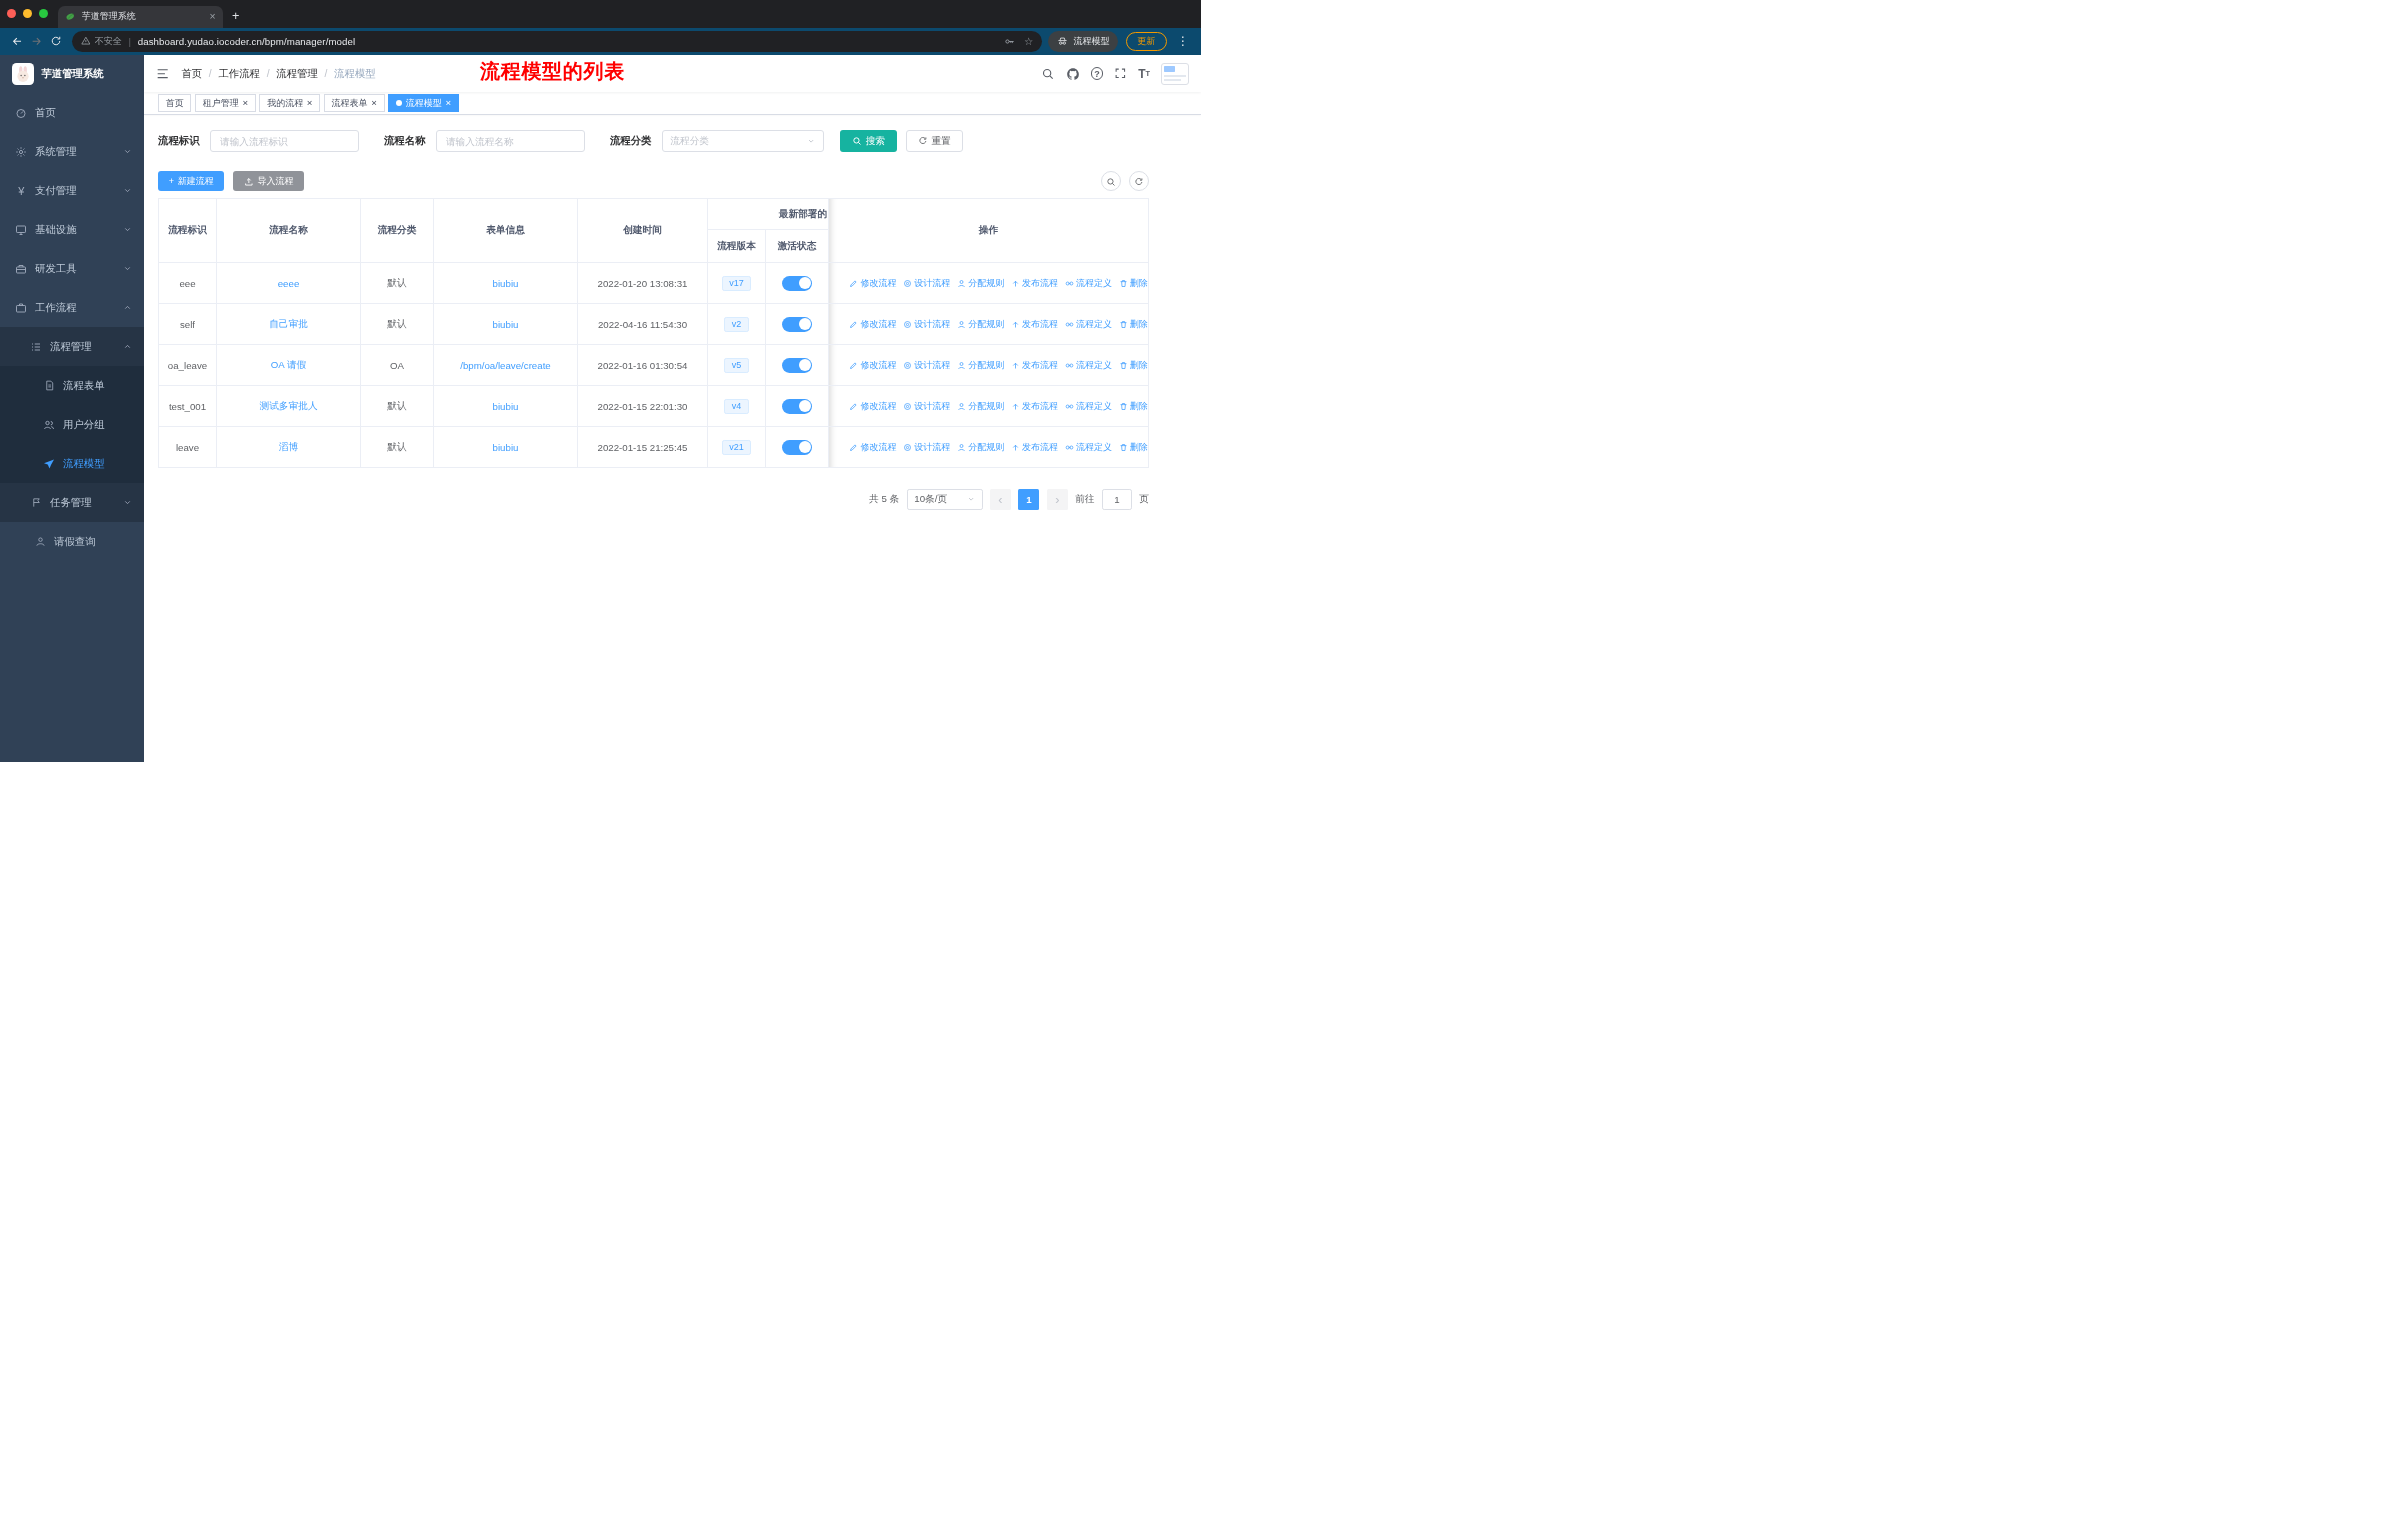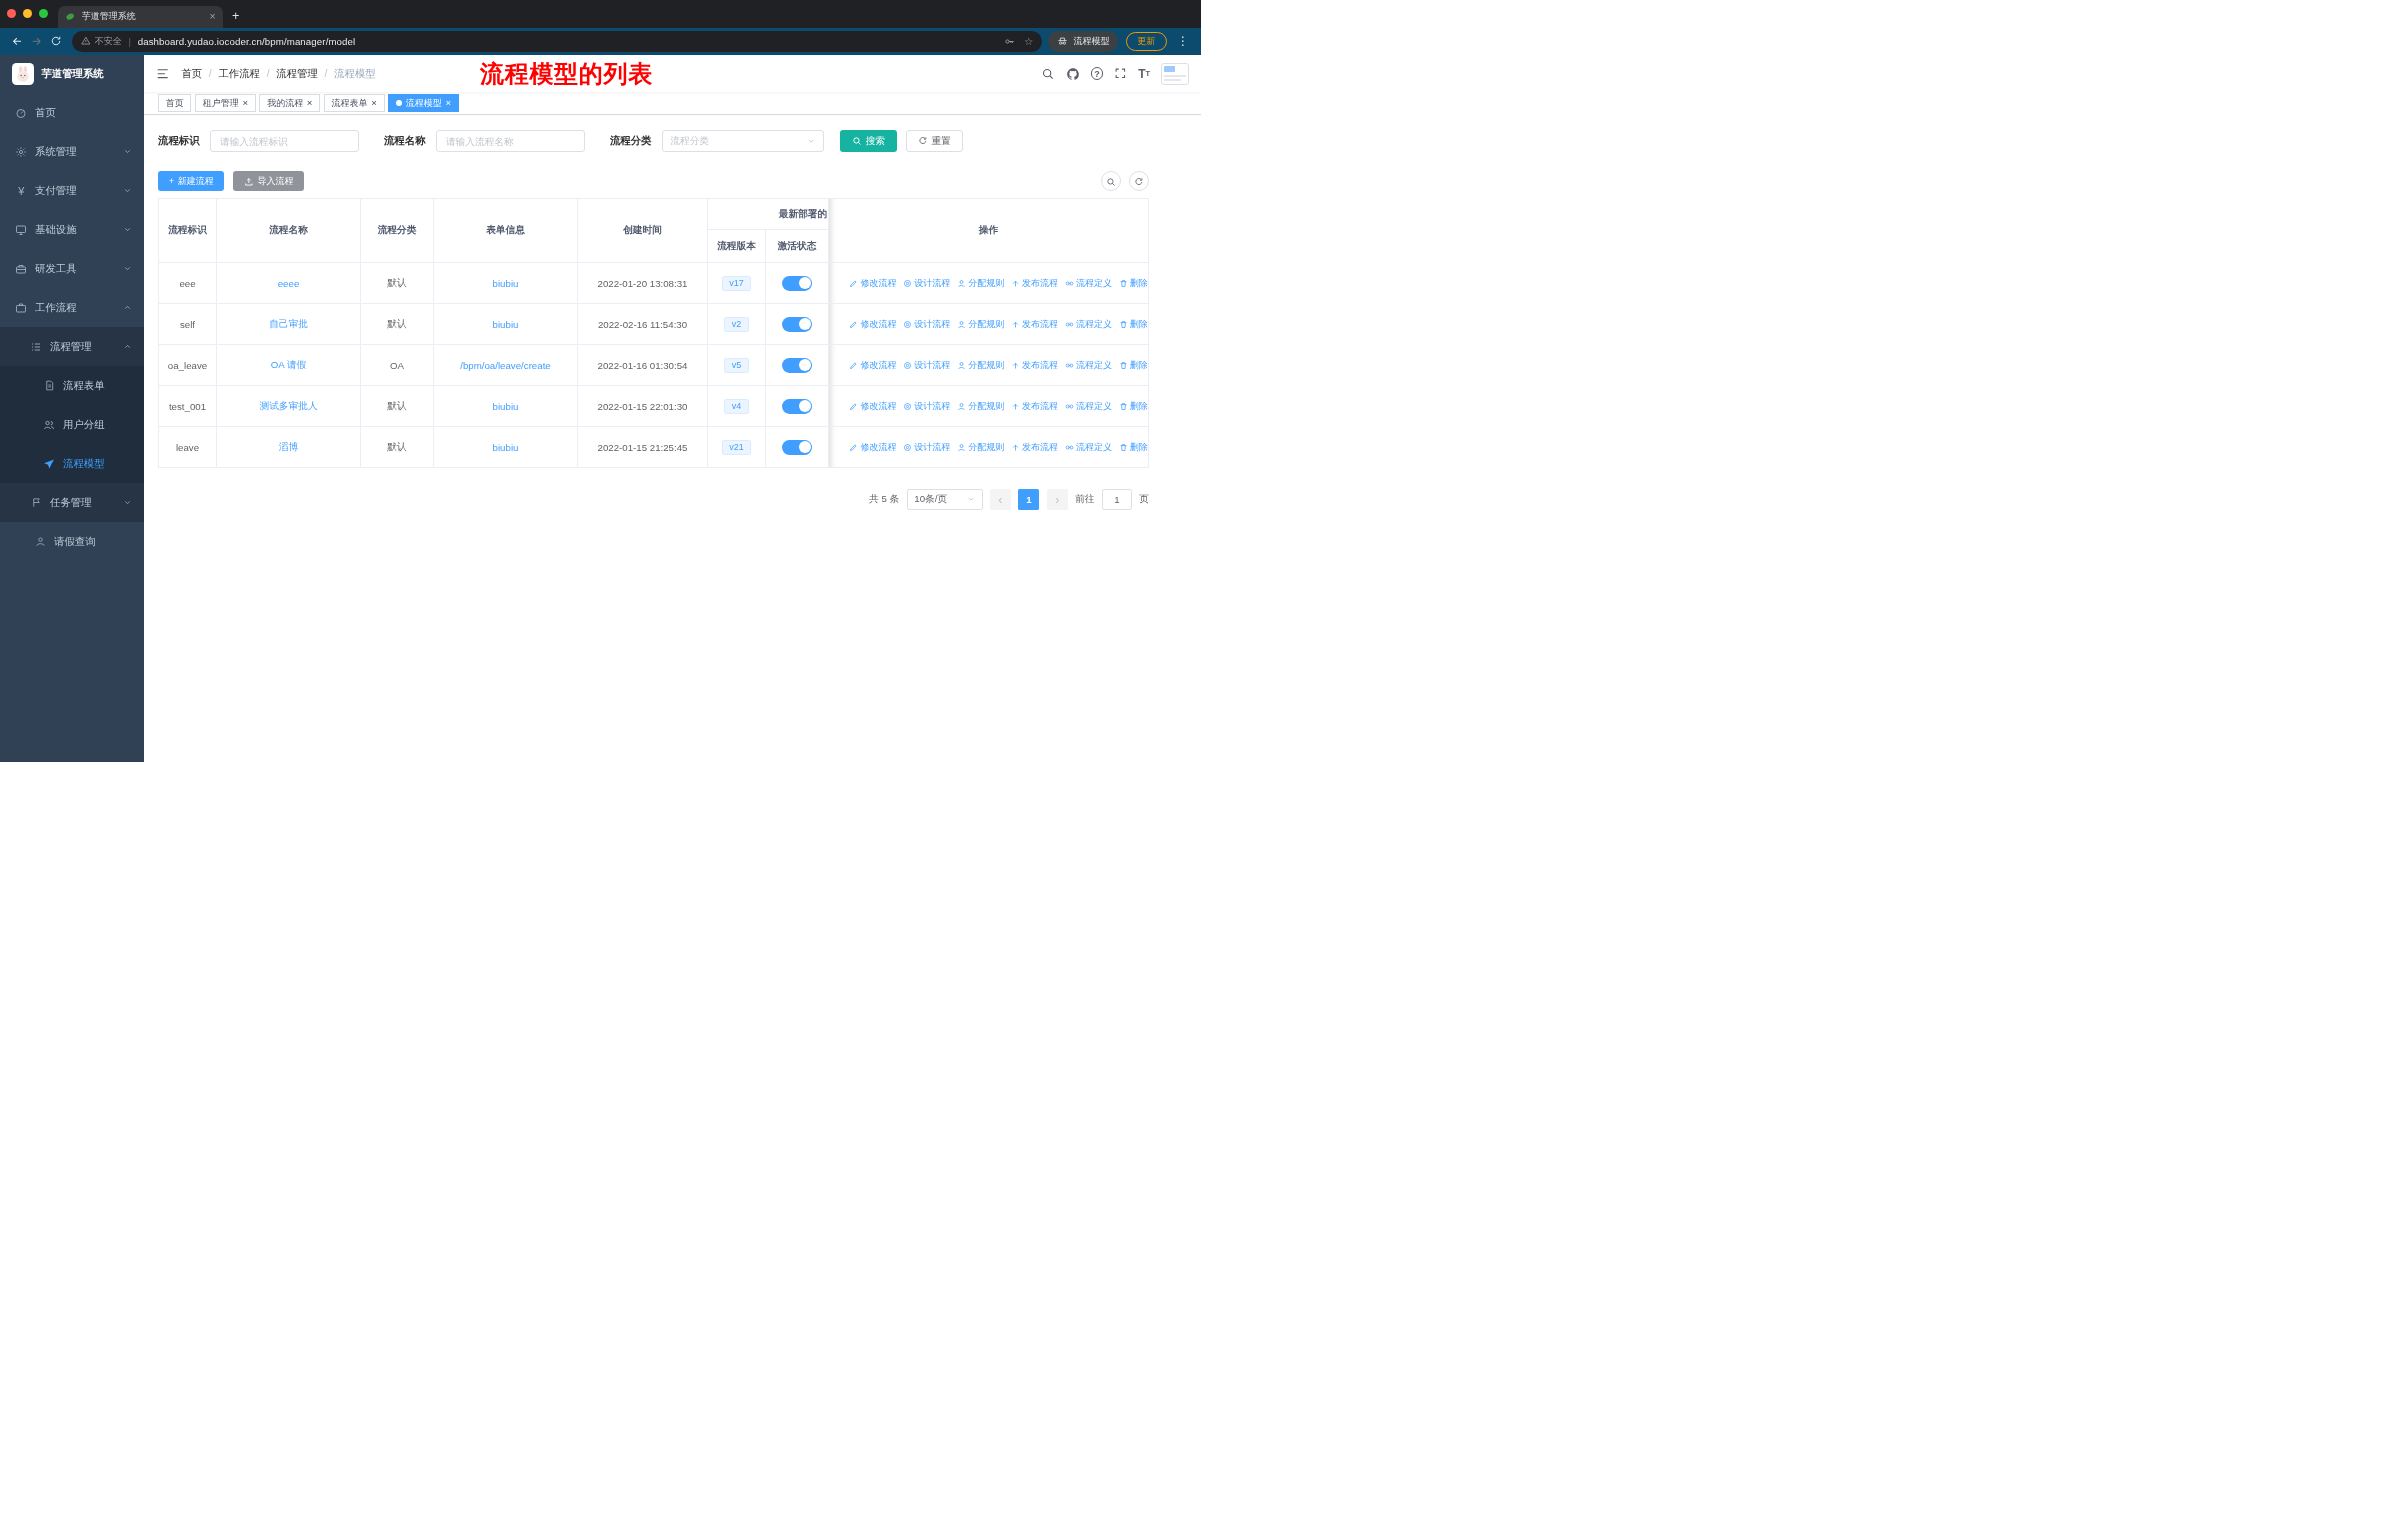--- a/index.html
+++ b/index.html
@@ -53,21 +53,21 @@
   .mi.active .mi-icon { color:#409eff; }
   .chev { position:absolute; right:12px; color:#9aa3b5; }
 
   .main { flex:1; position:relative; display:flex; flex-direction:column; background:#fff; }
   .app-header { height:37px; display:flex; align-items:center; padding:0 12px;
     box-shadow:0 0.7px 3px rgba(0,21,41,.08); position:relative; z-index:2; }
   .hamburger { color:#5a5e66; margin-right:12px; cursor:pointer; }
   .breadcrumb { display:flex; align-items:center; font-size:10.4px; color:#303133; }
   .bc-sep { color:#c0c4cc; margin:0 6.7px; }
   .bc-last { color:#97a8be; }
-  .annotation { position:absolute; left:336px; top:3px; font-size:24px; font-weight:700;
+  .annotation { position:absolute; left:336px; top:3px; font-size:20px; font-weight:700;
     color:#ff0000; letter-spacing:0.7px; white-space:nowrap; }
   .header-icons { margin-left:auto; display:flex; align-items:center; gap:11px; color:#5a5e66; }
   .h-ic { cursor:pointer; display:flex; align-items:center; }
   .q-circle { width:12.7px; height:12.7px; border:1.1px solid #5a5e66; border-radius:50%;
     font-size:9px; font-weight:700; display:flex; align-items:center; justify-content:center; }
   .font-ic { font-weight:700; font-size:12px; line-height:1; }
   .font-ic small { font-size:7.4px; font-weight:700; }
   .avatar { width:28px; height:22px; border-radius:3px; border:0.7px solid #dcdfe6; background:#fff;
     position:relative; overflow:hidden; cursor:pointer; }
   .avatar .av-a { position:absolute; left:2.2px; top:2.2px; width:10.4px; height:6.7px; background:#9ec9ff; border-radius:0.7px;}
@@ -583,21 +583,21 @@
                   </a>
                 </span>
               </td>
             </tr>
 
             <tr>
               <td>self</td>
               <td><a class="tlink">自己审批</a></td>
               <td>默认</td>
               <td><a class="tlink">biubiu</a></td>
-              <td>2022-02-16 11:54:30</td>
+              <td>2022-04-16 11:54:30</td>
               <td><span class="vtag">v2</span></td>
               <td><span class="switch">
                   <span class="knob"></span>
                 </span></td>
               <td class="op-col">
                 <span class="ops">
                   <a class="op">
                     <svg viewBox="0 0 24 24" fill="none" stroke="currentColor" stroke-width="2">
                       <path d="M4 20l4-1L19 8l-3-3L5 16l-1 4z"></path>
                     </svg>

